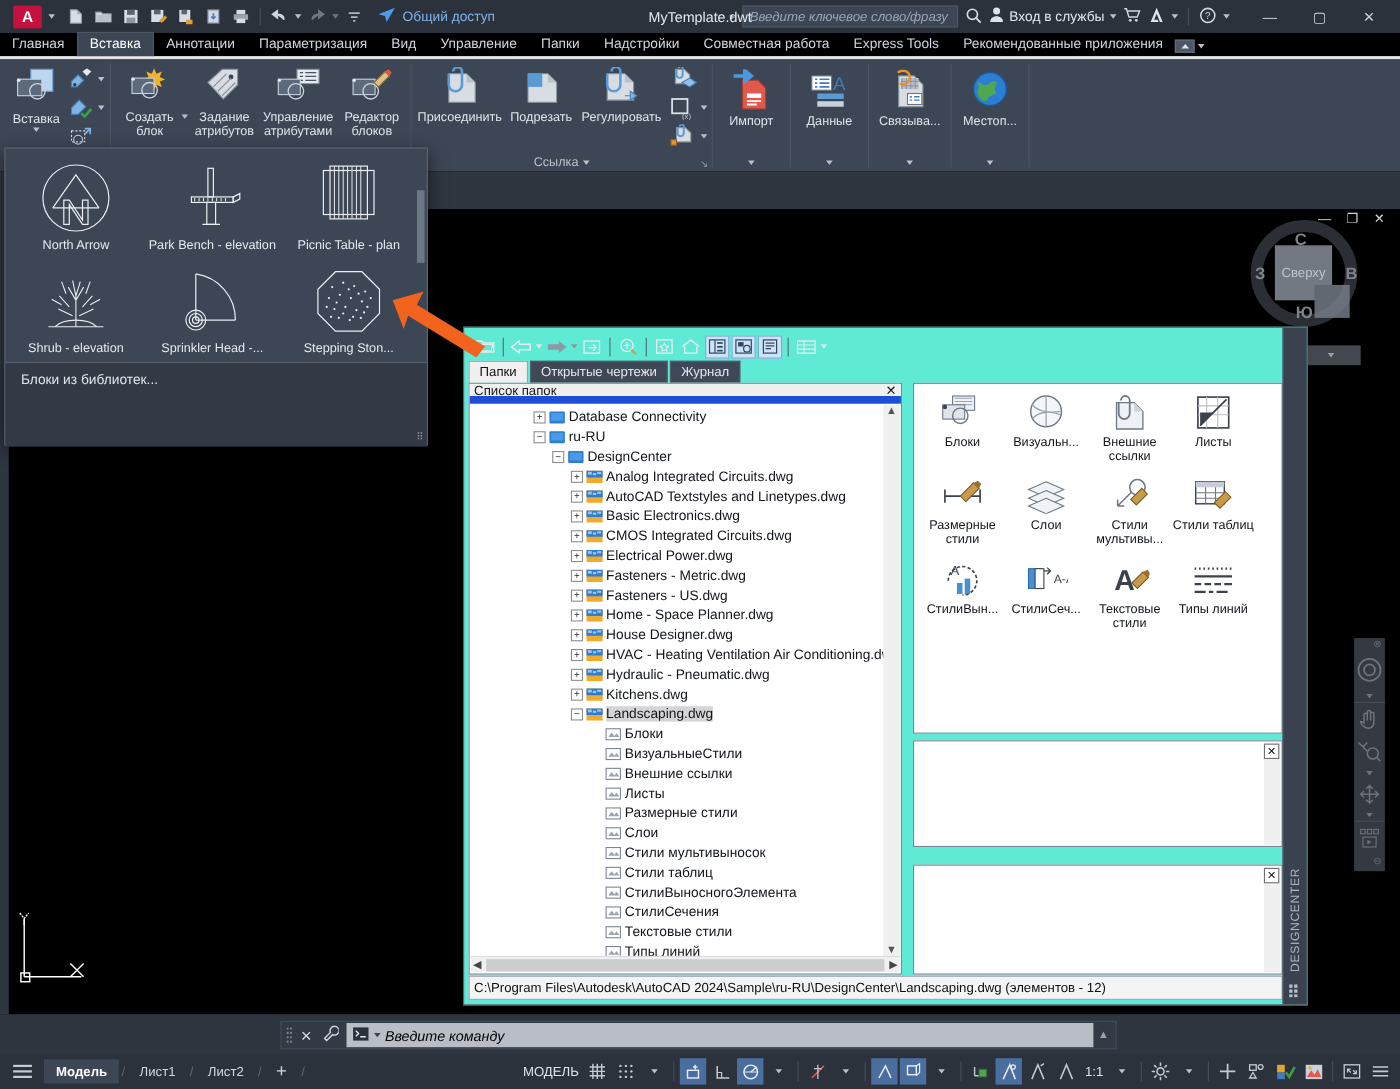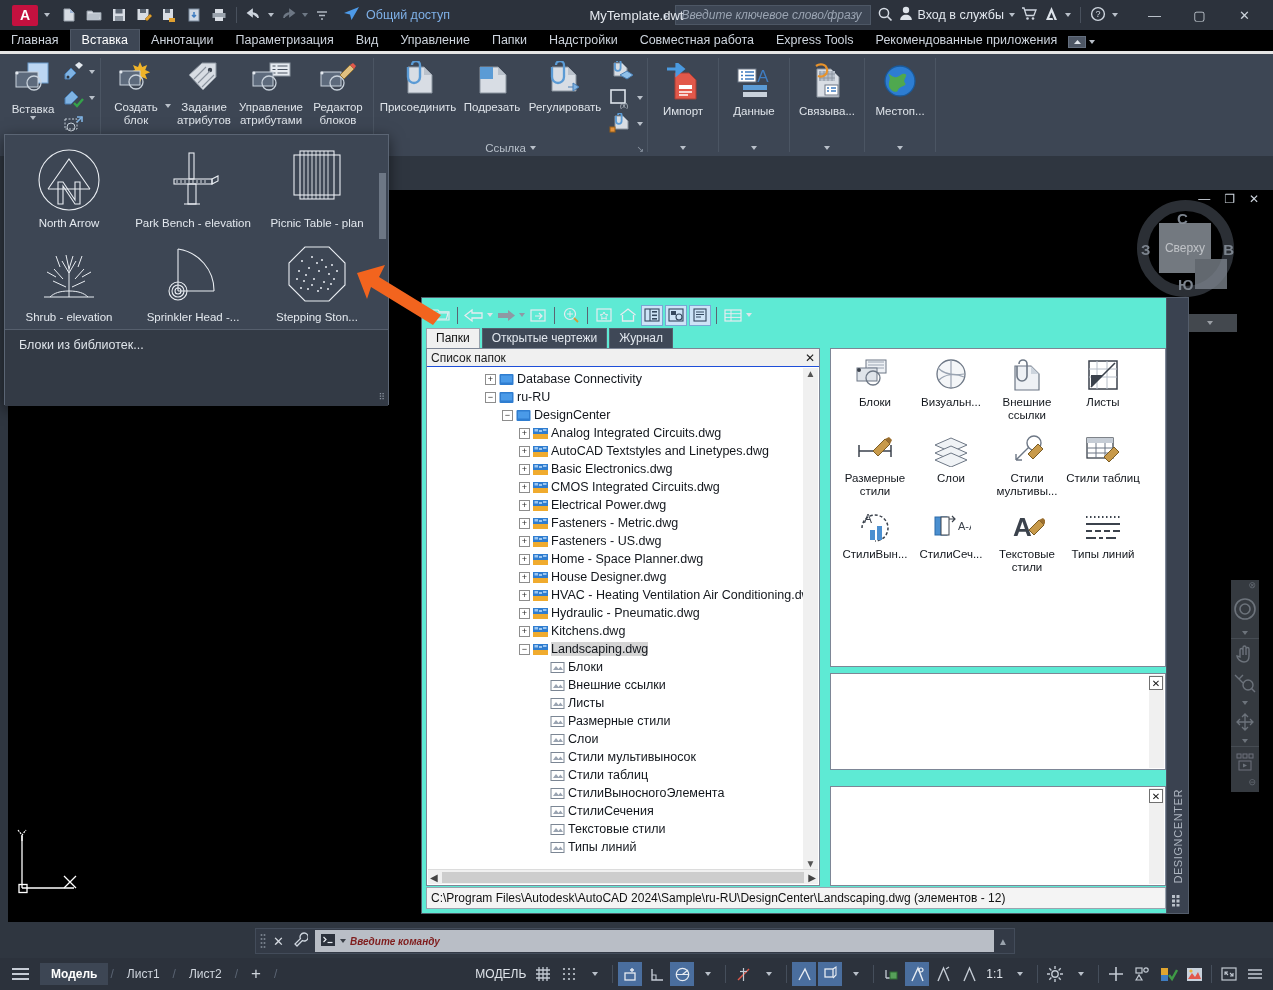--- a/index.html
+++ b/index.html
@@ -164,21 +164,21 @@
   .tb-btn.sel { background:#cde3f7; border:1px solid #7aa7d4; }
   .tb-sep { width:1px; height:17px; background:#5b6472; margin:0 3px; }
 
   .dc-tabs { position:absolute; left:4px; top:30px; height:20px; display:flex; align-items:flex-end; }
   .dc-tab { padding: 2px 9px 3px; font-size:12px; color:#e2e7ee; background:#3f4857;
      border:1px solid #555f6e; border-bottom:none; margin-right:2px;}
   .dc-tab.active { background:#f0f0f0; color:#111; border-color:#9aa3ae; }
 
   .dc-treepanel { position:absolute; left:4px; top:50px; width:394px; height:538px;
     background:#fff; border:1px solid #7d8696; }
-  .dc-tree-hdr { height:18px; background:#f0f0f0; border-bottom:1px solid #1d4ed8;
+  .dc-tree-hdr { height:18px; background:#f0f0f0; border-bottom:7px solid #1d4ed8;
     display:flex; align-items:center; justify-content:space-between; padding:0 4px;
     font-size:12px; color:#1a1a1a;text-align:right; }
   .dc-tree { position:absolute; left:1px; top:19px; right:1px; bottom:1px; overflow:hidden;
     background:#fff; }
   .tree-list { padding: 2px 0 0 0; }
   .tnode { display:flex; align-items:center; height:18px; font-size:12.5px; color:#12161c;
     white-space:nowrap; }
   .tnode .expander { width:11px; height:11px; border:1px solid #8d8d8d; background:#fff;
     font-size:9px; line-height:9px; display:flex; align-items:center; justify-content:center;
     color:#2b2b2b; margin-right:3px; flex:none; }
@@ -209,21 +209,21 @@
     background:#f4f4f4; border:1px solid #9aa3ae; display:flex; align-items:center;
     padding-left:4px; font-size:12px; color:#101010; }
 
   
   .cmdline { position:absolute; left:255px; top:928px; width:760px; height:26px;
      background:#333a46; border:1px solid #434c5a; display:flex; align-items:center; gap:4px;
      padding: 0 4px; }
   .cmd-grip { width:6px; height:16px; }
   .cmd-input { flex:1; height:22px; background:#b9bec6; display:flex; align-items:center; gap:4px;
     padding:0 5px; }
-  .cmd-input .ph { font-style:italic; color:#7f1d1d; font-size:10px;font-weight:bold; }
+  .cmd-input .ph { font-style:italic; color:#000000; font-size:13px; }
 
   
   .statusbar { position:absolute; left:0; bottom:0; width:1273px; height:32px;
     background:#2c323c; display:flex; align-items:center; }
   .sb-left { display:flex; align-items:center; height:100%; }
   .hamburger { width:40px; display:flex; flex-direction:column; gap:3px; align-items:center; }
   .hamburger i { width:17px; height:2px; background:#c6ccd5; display:block; }
   .lay-tab { padding:0 11px; height:22px; display:flex; align-items:center; font-size:12px;
     color:#cfd5dd; }
   .lay-tab.active { background:#3d4654; color:#fff; font-weight:bold; }
@@ -1208,20 +1208,30 @@
               <span class="lbl">Блоки</span>
             </div>
             <div class="tnode" style="padding-left: 108px;">
               <span class="nub"></span>
               <span style="display: flex;">
                 <svg width="15" height="13" viewBox="0 0 15 13">
                   <rect x="1" y="1.5" width="13" height="10" fill="none" stroke="#7b8694" stroke-width="1"></rect>
                   <path d="M3 9l3-4 2.5 3 2-2.5L13 9z" fill="#9aa4b2"></path>
                 </svg>
               </span>
+              <span class="lbl">ВизуальныеСтили</span>
+            </div>
+            <div class="tnode" style="padding-left: 108px;">
+              <span class="nub"></span>
+              <span style="display: flex;">
+                <svg width="15" height="13" viewBox="0 0 15 13">
+                  <rect x="1" y="1.5" width="13" height="10" fill="none" stroke="#7b8694" stroke-width="1"></rect>
+                  <path d="M3 9l3-4 2.5 3 2-2.5L13 9z" fill="#9aa4b2"></path>
+                </svg>
+              </span>
               <span class="lbl">Внешние ссылки</span>
             </div>
             <div class="tnode" style="padding-left: 108px;">
               <span class="nub"></span>
               <span style="display: flex;">
                 <svg width="15" height="13" viewBox="0 0 15 13">
                   <rect x="1" y="1.5" width="13" height="10" fill="none" stroke="#7b8694" stroke-width="1"></rect>
                   <path d="M3 9l3-4 2.5 3 2-2.5L13 9z" fill="#9aa4b2"></path>
                 </svg>
               </span>

